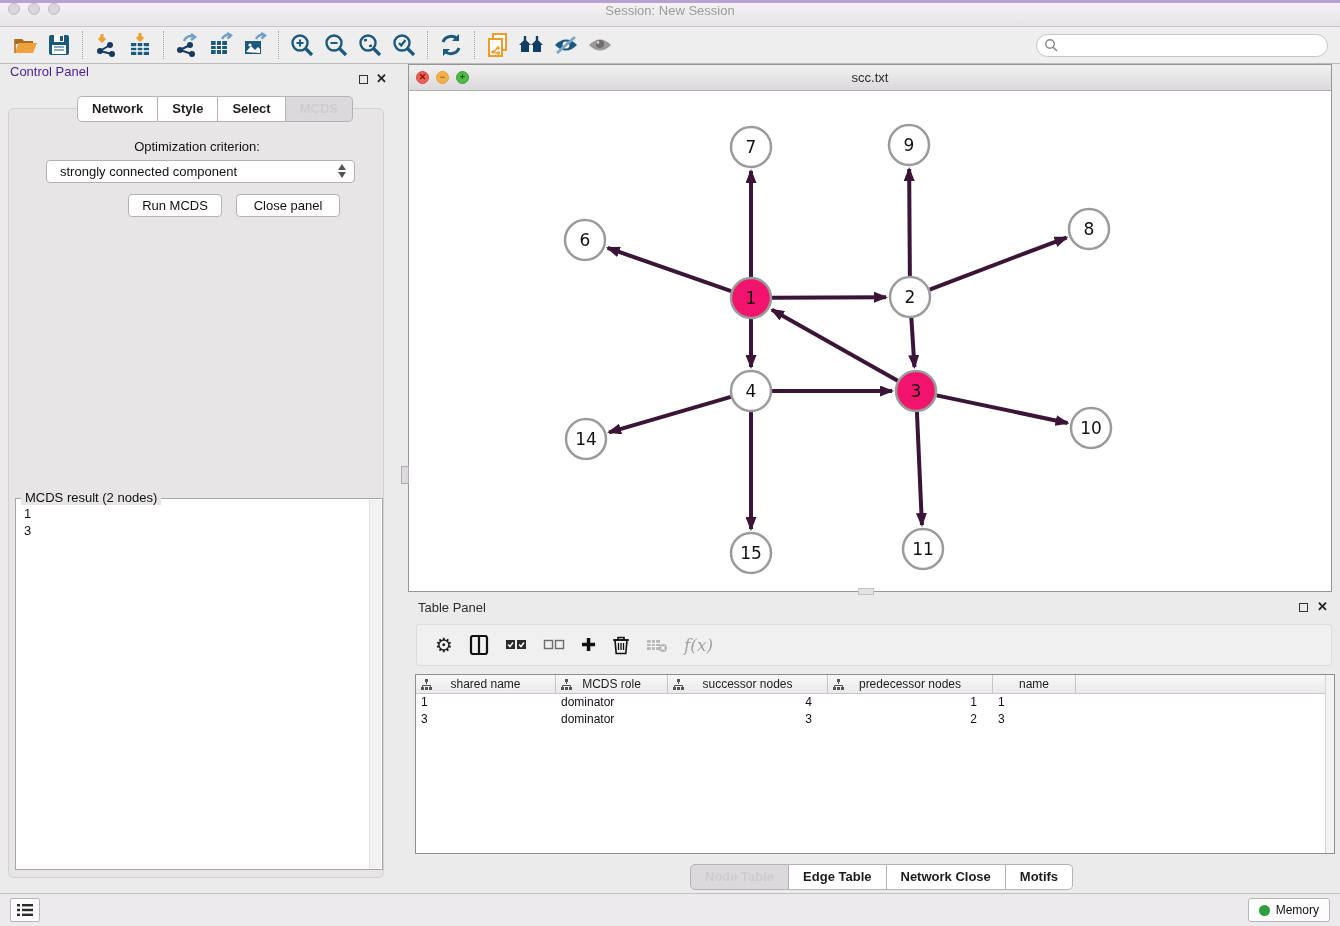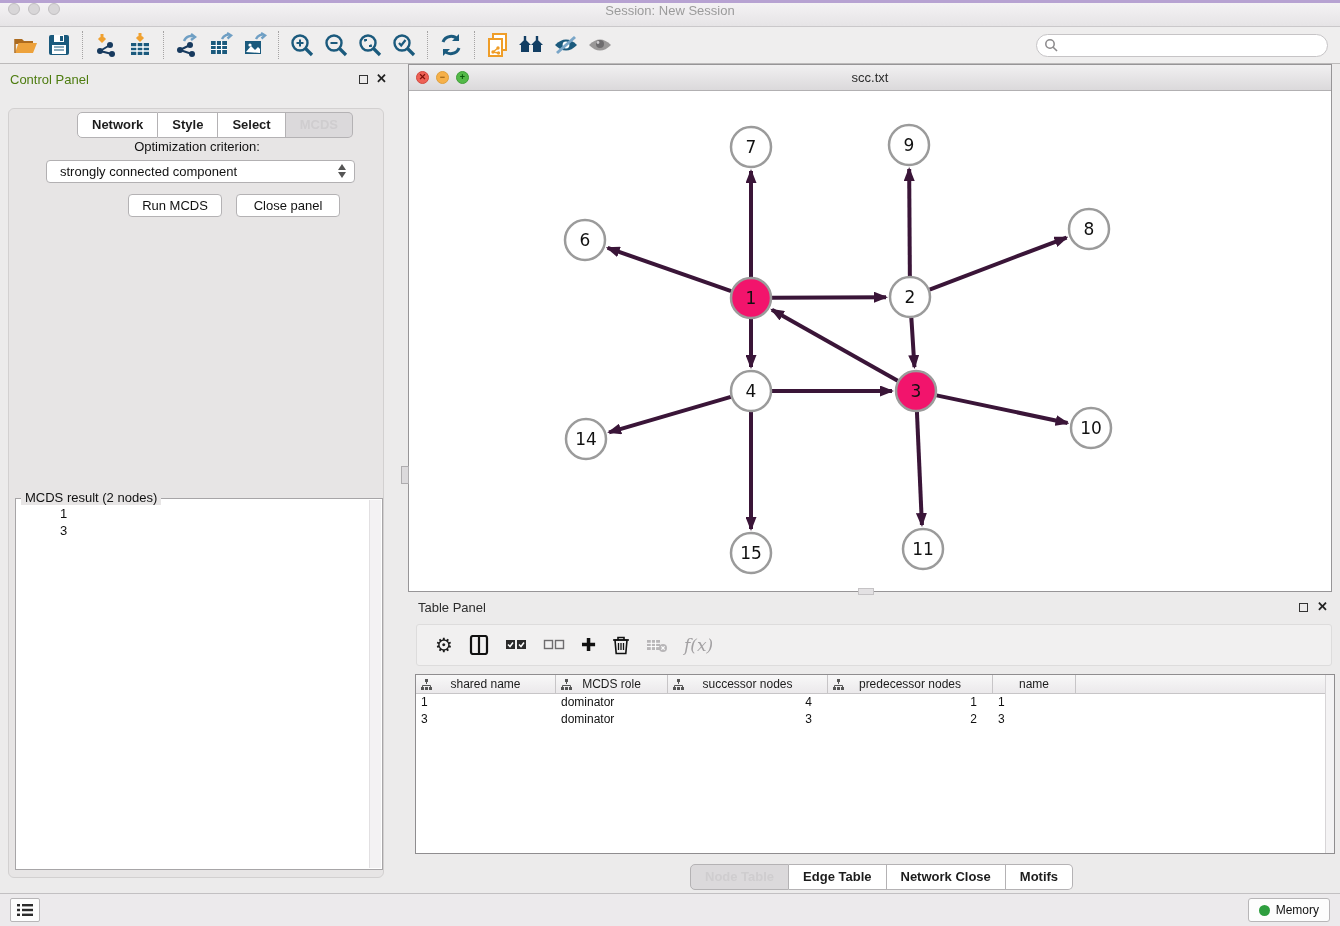--- a/index.html
+++ b/index.html
@@ -18,45 +18,45 @@
   #toolbar { left:0; top:27px; width:1340px; height:37px; background:#efeeee;
     border-bottom:1px solid #bcbaba; display:flex; align-items:center; padding-left:8px; }
   .tb-btn { width:34px; height:30px; display:flex; align-items:center; justify-content:center; }
   .tb-sep { width:1px; height:28px; margin:0 6px; border-left:1px dotted #a5a3a3; }
   #search-wrap { position:absolute; right:12px; top:34px; width:292px; height:23px; }
   #search-input { width:100%; height:100%; border:1px solid #c6c4c6; border-radius:12px; background:#fff;
     padding-left:26px; font-size:12px; outline:none; }
   #search-glass { position:absolute; left:8px; top:4px; }
 
   
-  #cp-title { left:10px; top:72px; font-size:13px; color:#4d7c0f; }
+  #cp-title { left:10px; top:64px; font-size:13px; color:#4c1d95; }
   #cp-float { left:359px; top:75px; width:9px; height:9px; border:1.5px solid #333; }
   #cp-close { left:376px; top:71px; font-size:13px; font-weight:bold; color:#222; }
   .seg-bar { display:inline-flex; }
   .seg-tab { padding:4px 14px 5px; background:#fff; border:1px solid #b4b2b4; border-left:none;
     font-size:13px; font-weight:600; color:#1c1c1c; white-space:nowrap; }
   .seg-tab:first-child { border-left:1px solid #b4b2b4; border-radius:5px 0 0 5px; }
   .seg-tab:last-child { border-radius:0 5px 5px 0; }
   .seg-tab.selected { background:#dbd9db; color:#cfcdcf; }
-  #cp-tabs { left:77px; top:112px; z-index:3; }
+  #cp-tabs { left:77px; top:96px; z-index:3; }
   #cp-body { left:8px; top:108px; width:376px; height:770px; background:#e7e5e5;
     border:1px solid #d2d0d0; border-radius:6px; }
   #opt-label { left:0; width:376px; top:30px; text-align:center; font-size:13px; color:#111; position:absolute; }
   #opt-select { position:absolute; left:37px; top:51px; width:309px; height:23px; background:#fff;
     border:1px solid #b2b0b2; border-radius:4px; font-size:13px; color:#111;
     display:flex; align-items:center; padding-left:13px; }
   #opt-stepper { position:absolute; right:8px; top:3px; display:flex; flex-direction:column; gap:2px; }
   .tri-up { width:0; height:0; border-left:4px solid transparent; border-right:4px solid transparent; border-bottom:6px solid #555; }
   .tri-dn { width:0; height:0; border-left:4px solid transparent; border-right:4px solid transparent; border-top:6px solid #555; }
   .cp-btn { position:absolute; top:85px; height:23px; background:#fff; border:1px solid #b4b2b4;
     border-radius:4px; font-size:13px; color:#111; display:flex; align-items:center; justify-content:center;margin-left:32px; }
   #run-btn { left:87px; width:94px; }
   #close-btn { left:195px; width:104px; }
   #result-box { position:absolute; left:6px; top:389px; width:368px; height:372px; background:#fff;
-    border:1px solid #a7a5a7;padding-left:36px; }
+    border:1px solid #a7a5a7; }
   #result-legend { position:absolute; left:5px; top:-9px; background:#e7e5e5; padding:0 4px;
     font-size:13px; color:#111; white-space:nowrap; }
   .result-item { font-size:13px; color:#111; padding-left:8px; line-height:17px; }
   #result-box .items { padding-top:6px; }
   #result-scroll { position:absolute; right:1px; top:1px; width:12px; height:368px; background:#f3f2f3; border-left:1px solid #e2e0e2; }
 
   
   #net-win { left:408px; top:64px; width:924px; height:528px; background:#fff; border:1px solid #979597; }
   #net-titlebar { position:absolute; left:0; top:0; right:0; height:26px;
     background:linear-gradient(#f1f0f1,#dbd9db); border-bottom:1px solid #b2b0b2;

